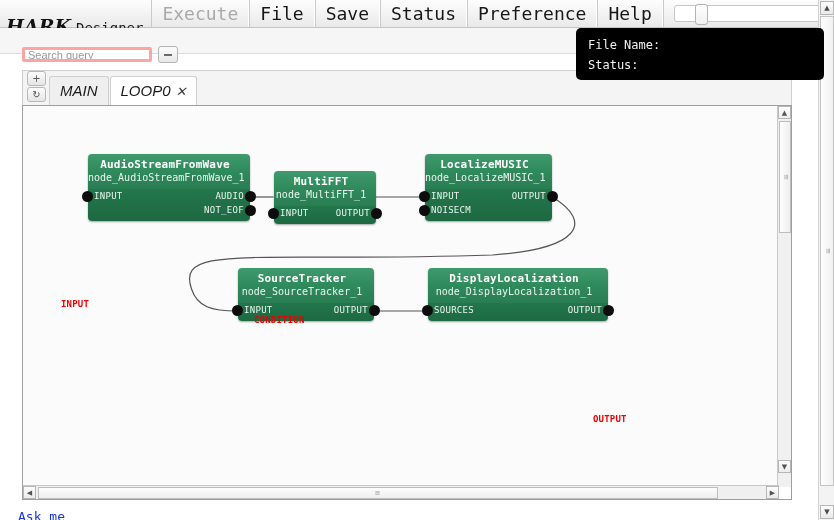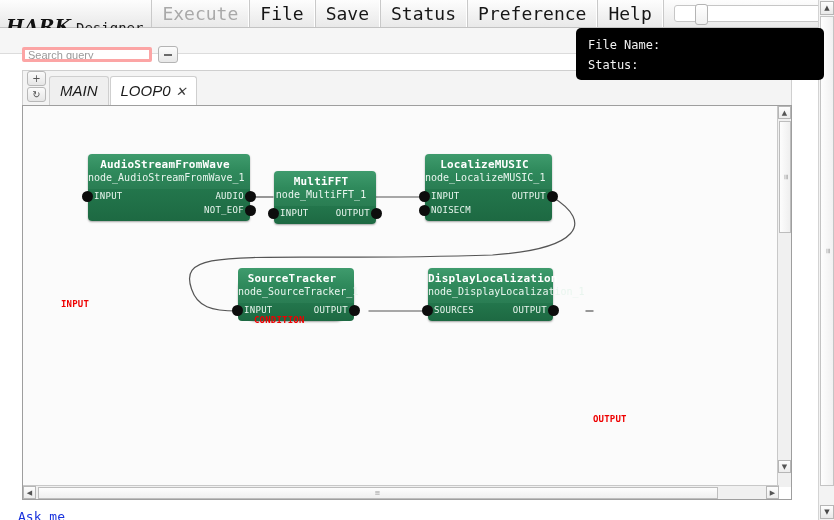--- a/index.html
+++ b/index.html
@@ -459,35 +459,35 @@
               <div class="dot in"></div>
               <div class="dot out"></div>
             </div>
             <div class="port-row">
               <span class="port-label">NOISECM</span>
               <span class="port-label"></span>
               <div class="dot in"></div>
             </div>
           </div>
         </div>
-        <div class="node" style="left: 215px; top: 162px; width: 116px; border-radius: 20px;">
+        <div class="node" style="left: 215px; top: 162px; width: 136px;">
           <div class="node-head">
             <div class="node-title">SourceTracker</div>
             <div class="node-sub">node_SourceTracker_1</div>
           </div>
           <div class="node-body">
             <div class="port-row">
               <span class="port-label">INPUT</span>
               <span class="port-label">OUTPUT</span>
               <div class="dot in"></div>
               <div class="dot out"></div>
             </div>
           </div>
         </div>
-        <div class="node" style="left: 405px; top: 162px; width: 125px;">
+        <div class="node" style="left: 405px; top: 162px; width: 180px;">
           <div class="node-head">
             <div class="node-title">DisplayLocalization</div>
             <div class="node-sub">node_DisplayLocalization_1</div>
           </div>
           <div class="node-body">
             <div class="port-row">
               <span class="port-label">SOURCES</span>
               <span class="port-label">OUTPUT</span>
               <div class="dot in"></div>
               <div class="dot out"></div>

